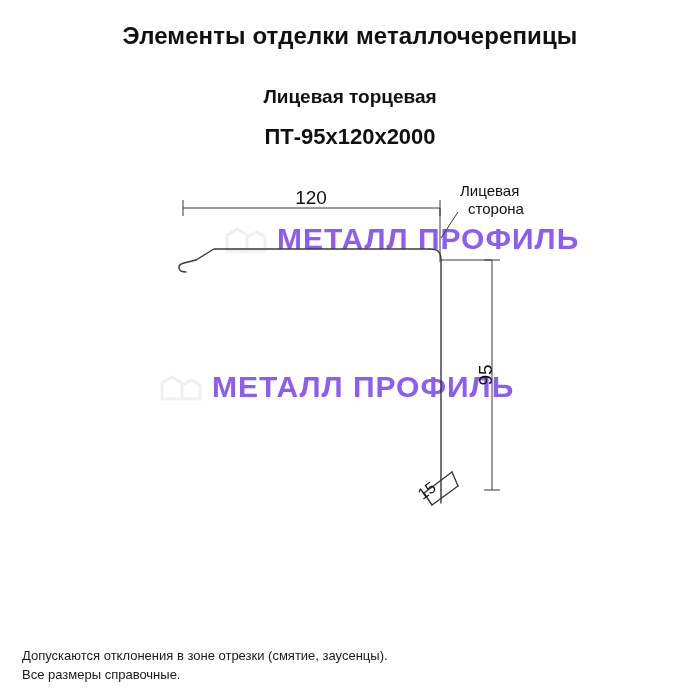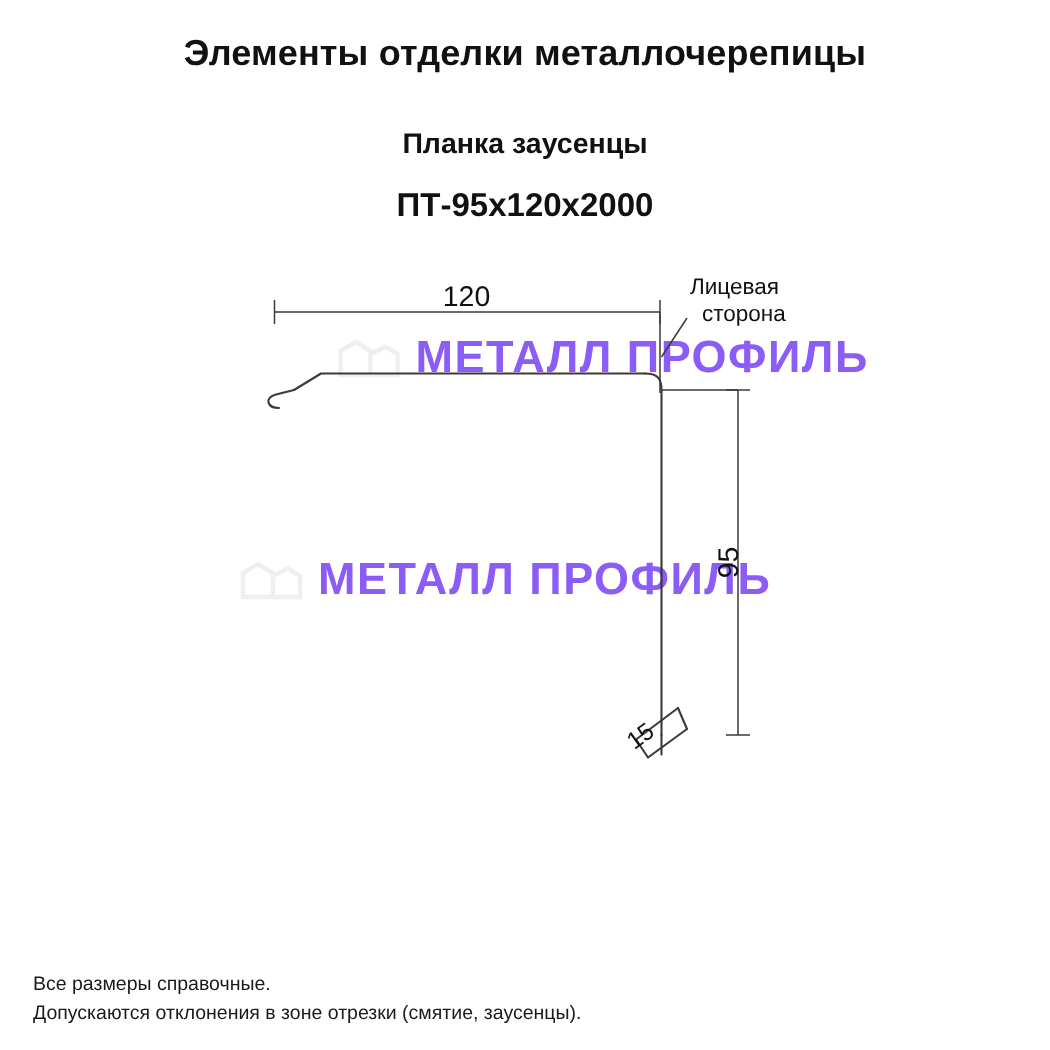--- a/index.html
+++ b/index.html
@@ -98,21 +98,21 @@
     color: #1a1a1a;
   }
   .footer div { white-space: nowrap; }
 </style>
 </head>
 <body>
 
 <div class="page">
 
   <div class="title-main">Элементы отделки металлочерепицы</div>
-  <div class="title-sub">Планка заусенцы</div>
+  <div class="title-sub">Лицевая торцевая</div>
   <div class="title-code">ПТ-95x120x2000</div>
 
   <div class="watermark wm-1">
     <span class="wm-mark">
       <svg width="42" height="26" viewBox="0 0 42 26" xmlns="http://www.w3.org/2000/svg">
         <path d="M2 24 L2 8 L12 2 L22 8 L22 24 Z M22 24 L22 10 L32 5 L40 10 L40 24 Z" fill="none" stroke="#f0eff0" stroke-width="3"></path>
       </svg>
     </span><span>МЕТАЛЛ ПРОФИЛЬ</span>
   </div>
   <div class="watermark wm-2">
@@ -172,17 +172,17 @@
       <text x="492" y="225" text-anchor="middle" font-family="Liberation Sans, sans-serif" font-size="19" fill="#111111" transform="rotate(-90 492 225)">95</text>
 
       <text x="430" y="345" text-anchor="middle" font-family="Liberation Sans, sans-serif" font-size="16" fill="#111111" transform="rotate(-36 430 345)">15</text>
 
       <text x="460" y="46" font-family="Liberation Sans, sans-serif" font-size="15" fill="#111111">Лицевая</text>
       <text x="468" y="64" font-family="Liberation Sans, sans-serif" font-size="15" fill="#111111">сторона</text>
     </svg>
   </div>
 
   <div class="footer">
+    <div>Допускаются отклонения в зоне отрезки (смятие, заусенцы).</div>
     <div>Все размеры справочные.</div>
-    <div>Допускаются отклонения в зоне отрезки (смятие, заусенцы).</div>
   </div>
 
 </div>
 
 </body></html>

